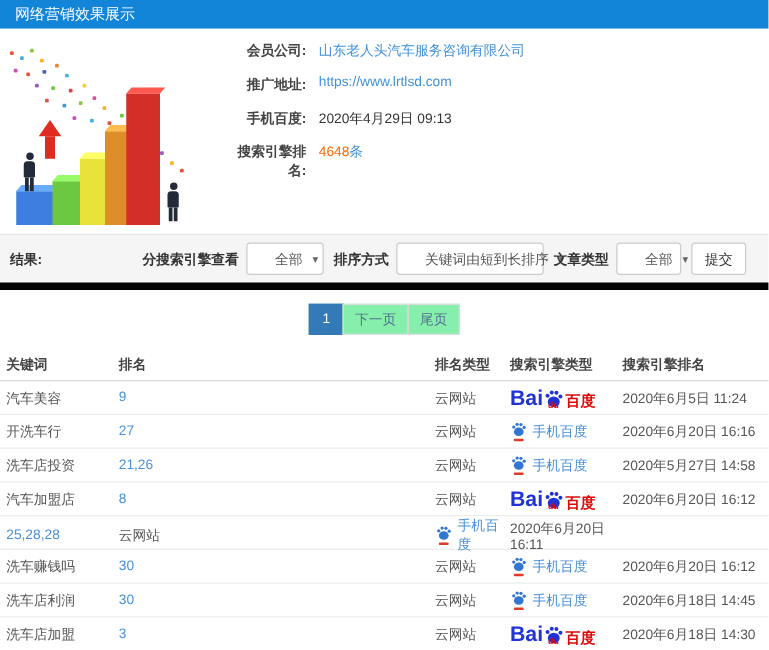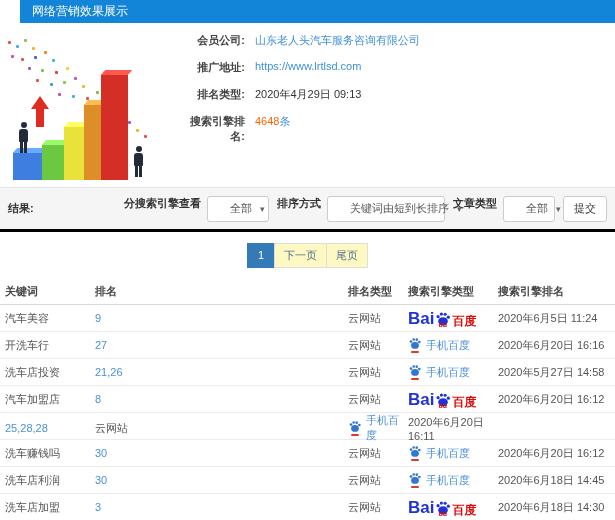--- a/index.html
+++ b/index.html
@@ -1,21 +1,21 @@
 <!DOCTYPE html>
 <html><head>
 <meta charset="utf-8">
 <style>
   * { margin:0; padding:0; box-sizing:border-box; }
   html,body { background:#fff; }
   body { font-family:"Liberation Sans","DejaVu Sans",sans-serif; font-size:11px; color:#555; }
   .page { position:relative; width:615px; height:520px; background:#fff; overflow:hidden; }
 
   
-  .titlebar { height:23px; background:#1385d8; color:#fff; line-height:23px; padding-left:12px; font-size:12px;margin-left:20px; }
+  .titlebar { height:23px; background:#1385d8; color:#fff; line-height:23px; padding-left:12px; font-size:12px; }
 
   
   .hero { position:relative; height:165px; background:#fff; border-bottom:1px solid #e8e8e8; }
 
   
   .chart-art { position:absolute; left:0; top:12px; width:185px; height:150px; }
   .bar { position:absolute; bottom:5px; }
   .bar::before { content:""; position:absolute; top:-5px; left:2px; width:100%; height:5px; transform:skewX(-42deg); opacity:.85; background:inherit; filter:brightness(1.25); }
   .bar-blue   { left:13px;  width:33px; height:27px;  background:#3e7ee0; z-index:1; }
   .bar-green  { left:42px;  width:26px; height:35px;  background:#6cc840; z-index:2; }
@@ -43,36 +43,36 @@
 
   
   .info { position:absolute; left:177px; top:10px; }
   .info-row { display:flex; height:27px; }
   .info-label { width:68px; text-align:right; font-weight:bold; color:#444; flex:0 0 68px; }
   .info-value { margin-left:10px; color:#333; }
   .link { color:#4090d9; text-decoration:none; cursor:pointer; }
   .count-orange { color:#ff6600; }
 
   
-  .filterbar { height:44px; background:#f5f5f5; border-bottom:3px solid #000000; display:flex; align-items:center; position:relative; }
+  .filterbar { height:44px; background:#f5f5f5; border-bottom:6px solid #000000; display:flex; align-items:center; position:relative; }
   .result-label { position:absolute; left:8px; font-weight:bold; color:#333; }
-  .filter-group { position:absolute; right:8px; display:flex; }
+  .filter-group { position:absolute; right:18px; display:flex; align-items:center; }
   .filter-label { font-weight:bold; color:#333; margin:0 6px 0 8px; }
   .fake-select { height:26px; background:#fff; border:1px solid #ccc; border-radius:3px; display:flex; align-items:center; padding:0 22px; color:#555; cursor:pointer; }
   .fake-select .sel-text { white-space:nowrap; }
   .fake-select .caret { margin-left:8px; font-size:9px; color:#666; }
   .sel-engine { width:62px; justify-content:space-between; }
   .sel-sort { width:118px; justify-content:space-between; }
   .sel-article { width:52px; justify-content:space-between; }
   .submit-btn { height:26px; margin-left:8px; padding:0 10px; background:#fff; border:1px solid #ccc; border-radius:3px; color:#333; cursor:pointer; font-size:11px; font-family:inherit; }
 
   
   .pagination-band { height:46px; display:flex; align-items:center; justify-content:center; }
   .pagination { display:flex; }
-  .page-item { min-width:28px; height:25px; display:flex; align-items:center; justify-content:center; padding:0 9px; border:1px solid #ddd; background:#fef9c3; color:#51708f; cursor:pointer; margin-left:-1px; }
+  .page-item { min-width:28px; height:25px; display:flex; align-items:center; justify-content:center; padding:0 9px; border:1px solid #ddd; background:#86efac; color:#51708f; cursor:pointer; margin-left:-1px; }
   .page-item.active { background:#337ab7; border-color:#337ab7; color:#fff; margin-left:0; }
 
   
   .rtable { width:615px; }
   .trow { display:grid; grid-template-columns:95px 253px 60px 90px 117px; align-items:center; height:27px; border-bottom:1px solid #ececec; }
   .trow > div:first-child { padding-left:5px; }
   .thead { font-weight:bold; color:#444; border-bottom:1px solid #d9d9d9; }
   .cell-rank { color:#4a90d9; cursor:pointer; }
   .cell-keyword, .cell-ranktype, .cell-time { color:#555; }
 
@@ -129,21 +129,21 @@
     <div class="info">
       <div class="info-row">
         <span class="info-label">会员公司:</span>
         <span class="info-value link">山东老人头汽车服务咨询有限公司</span>
       </div>
       <div class="info-row">
         <span class="info-label">推广地址:</span>
         <span class="info-value link">https://www.lrtlsd.com</span>
       </div>
       <div class="info-row">
-        <span class="info-label">排名类型:</span>
+        <span class="info-label">手机百度:</span>
         <span class="info-value">2020年4月29日 09:13</span>
       </div>
       <div class="info-row">
         <span class="info-label">搜索引擎排名:</span>
         <span class="info-value"><span class="count-orange">4648</span><span class="link">条</span></span>
       </div>
     </div>
   </div>
 
   <div class="filterbar">

